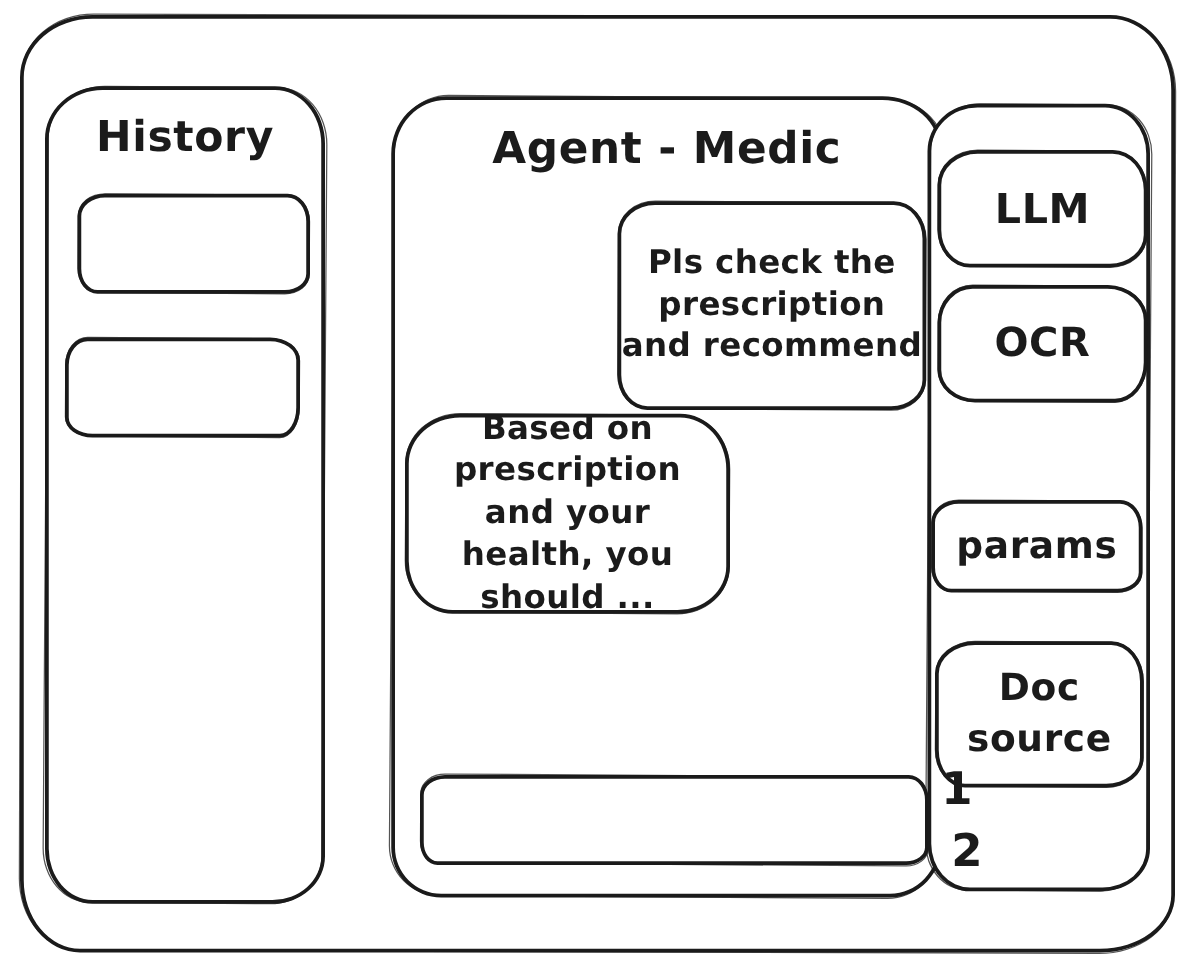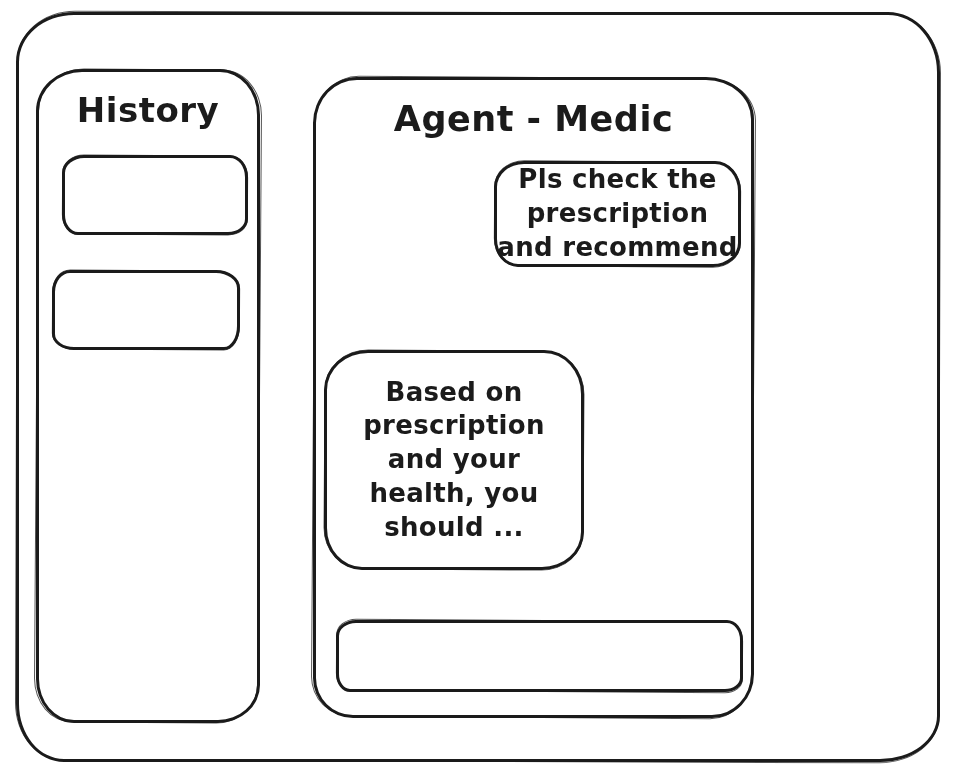--- a/index.html
+++ b/index.html
@@ -62,25 +62,25 @@
     border-radius:18px 24px 16px 22px / 22px 18px 24px 16px;
   }
 
   
   .bubble {
     display:flex; align-items:center; justify-content:center;
     text-align:center; font-weight:bold; letter-spacing:.3px;
     font-size:26px; line-height:1.3; white-space:pre-line;
   }
   .bubble-user {
-    left:178px; top:81px; width:247px; height:106px;
+    left:178px; top:81px; width:247px; height:167px;
     border-radius:30px 26px 28px 24px / 26px 30px 24px 28px;
   }
   .bubble-assistant {
-    left:8px; top:270px; width:260px; height:220px;
+    left:8px; top:251px; width:260px; height:160px;
     border-radius:44px 40px 42px 38px / 40px 44px 38px 42px;
   }
 
   
   .chat-input {
     left:20px; top:540px; width:407px; height:72px;
     border-radius:20px 16px 18px 14px / 16px 20px 14px 18px;
     cursor:text;
   }
 
@@ -139,15 +139,25 @@
         <span>Based on
 prescription
 and your
 health, you
 should ...</span>
       </div>
 
       <div class="sketch chat-input"></div>
     </section>
 
+    <section class="sketch panel-tools">
+      <button class="sketch tool-btn tool-llm">LLM</button>
+      <button class="sketch tool-btn tool-ocr">OCR</button>
+      <button class="sketch tool-btn tool-params">params</button>
+      <button class="sketch tool-btn tool-doc">Doc
+source</button>
+
+      <span class="annotation annotation-1">1</span>
+      <span class="annotation annotation-2">2</span>
+    </section>
 
   </div>
 </div>
 
 </body></html>

